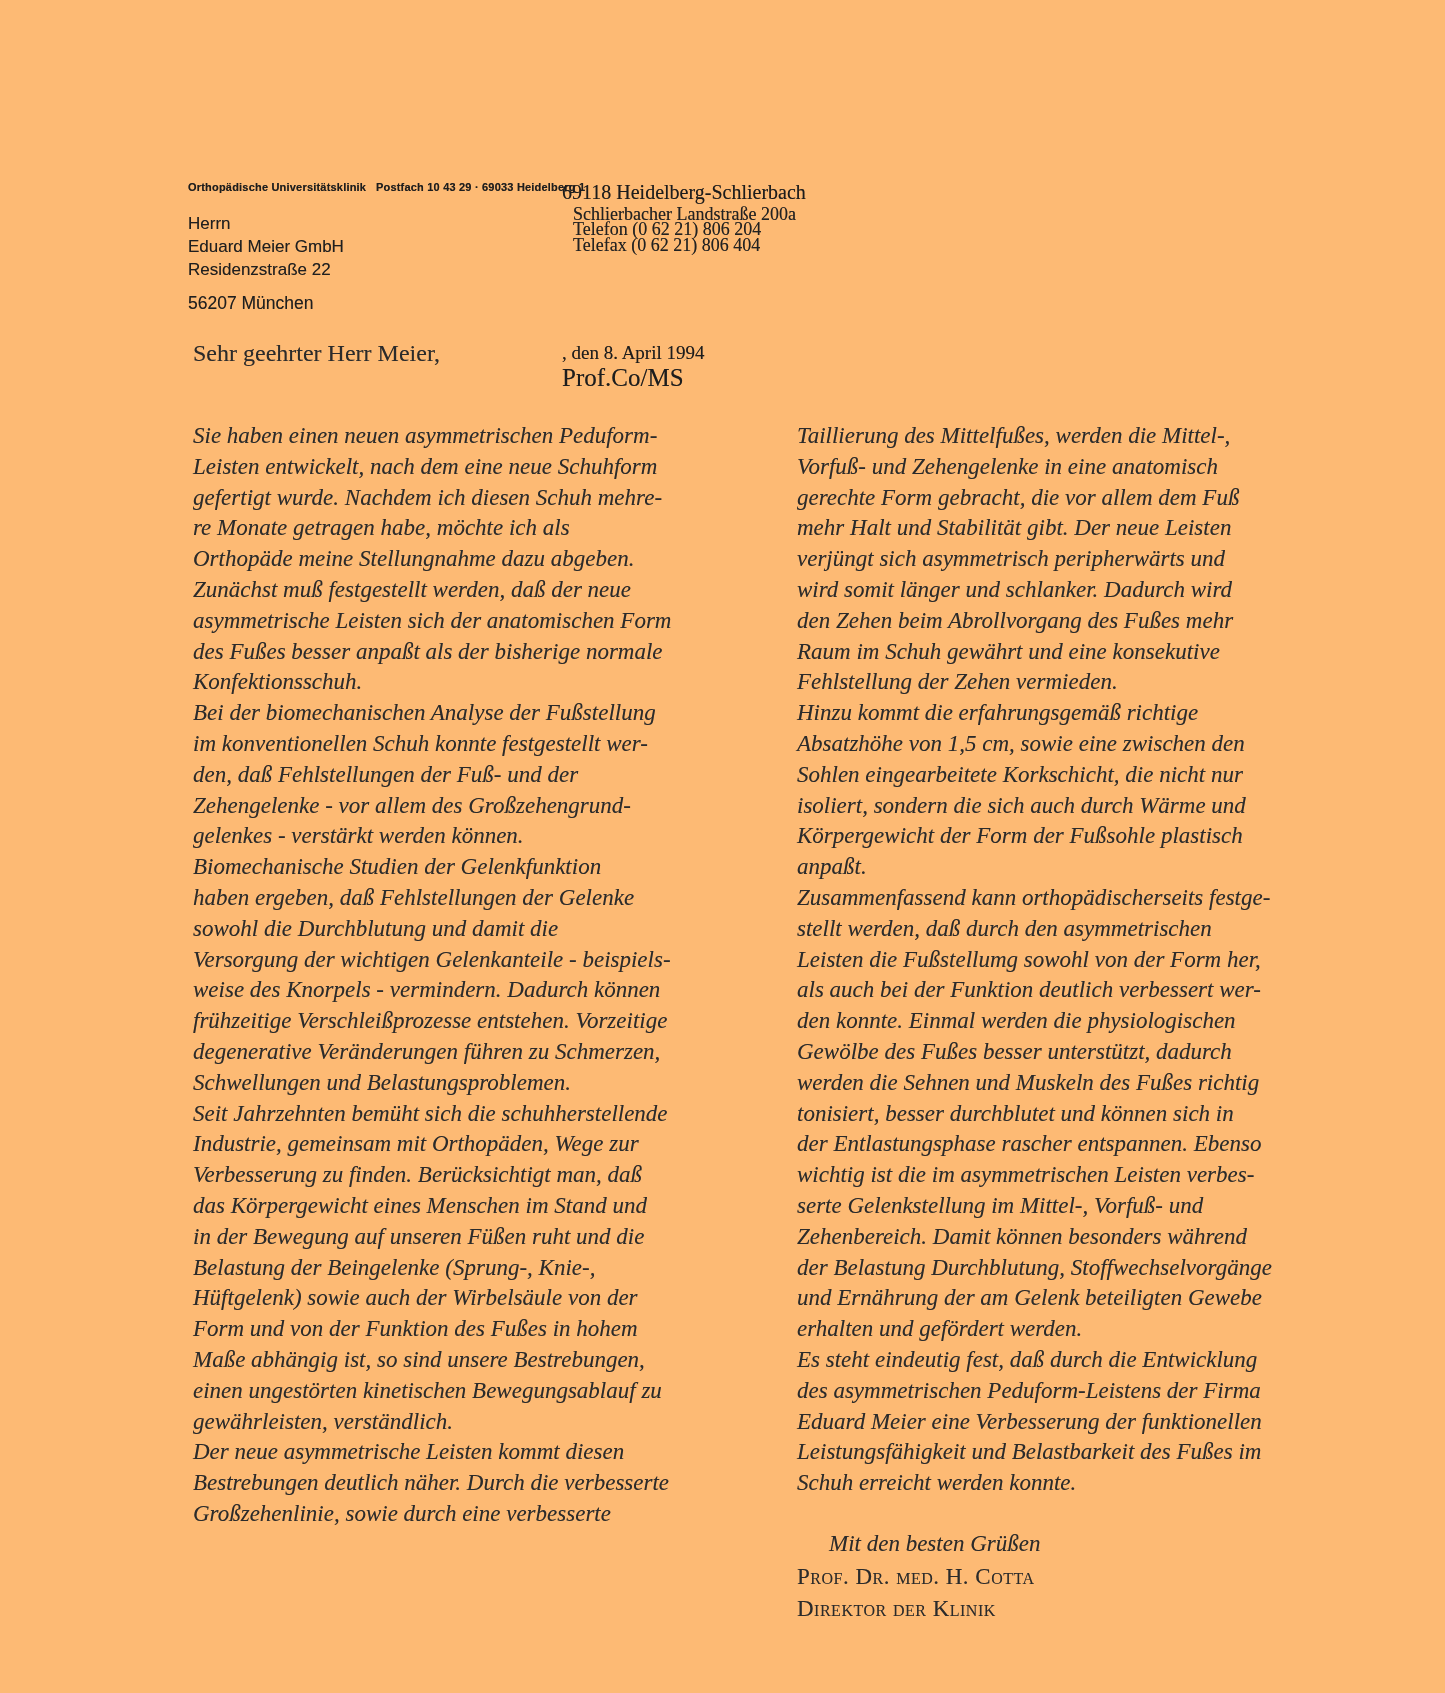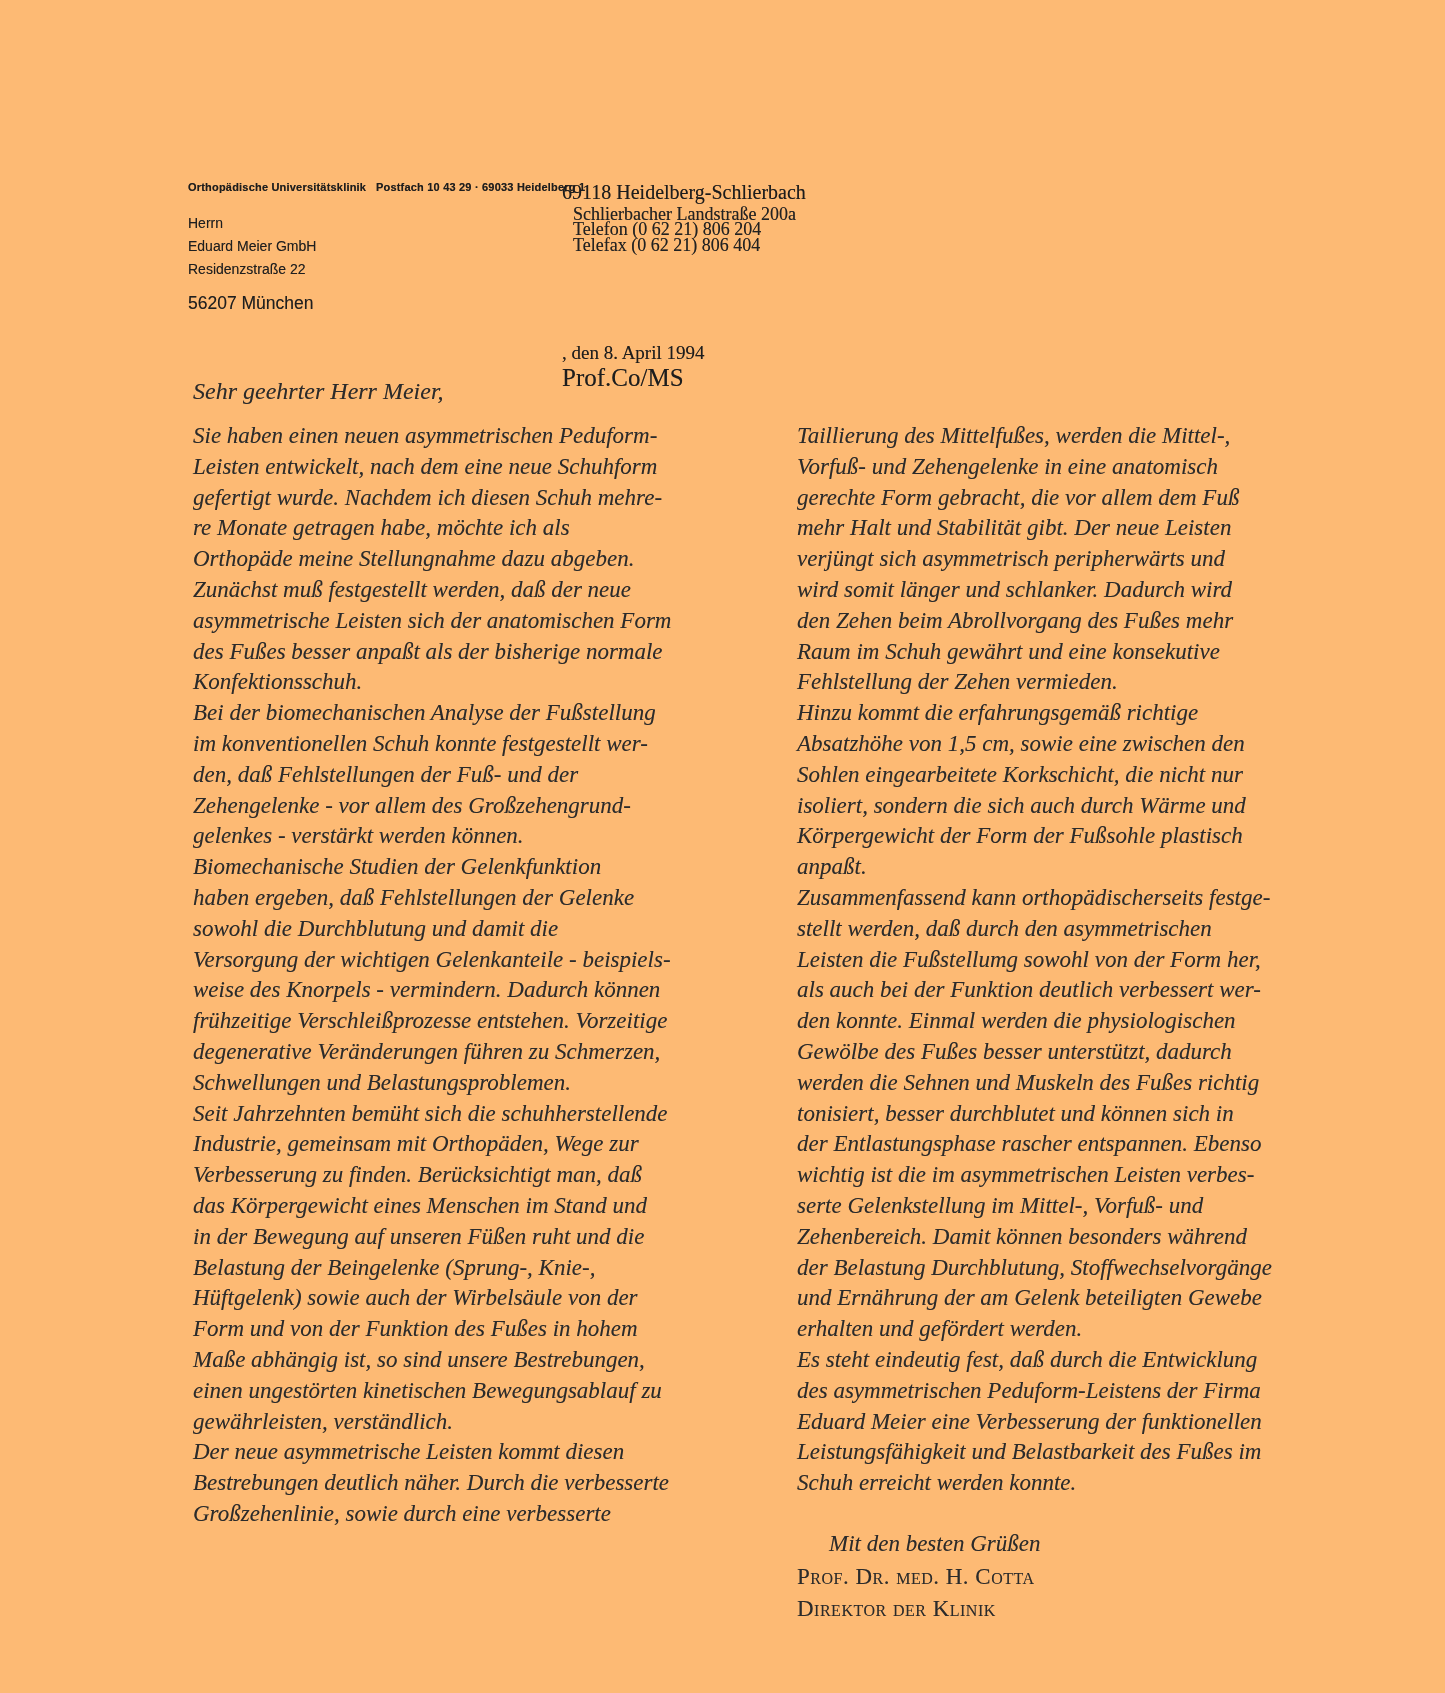--- a/index.html
+++ b/index.html
@@ -22,21 +22,21 @@
     letter-spacing: 0.2px;
     color: #1e1e1e;
     text-shadow: 0 0 0.6px rgba(30,30,30,0.6);
     white-space: pre;
   }
 
   
   .recipient {
     left: 188px; top: 212px;
     font-family: "Liberation Sans", sans-serif;
-    font-size: 14px; line-height: 23px;
+    font-size: 17px; line-height: 23px;
     color: #1f1f1f;
     text-shadow: 0 0 0.5px rgba(30,30,30,0.45);
     white-space: pre-line;
   }
   .recipient-city {
     left: 188px; top: 293px;
     font-family: "Liberation Sans", sans-serif;
     font-size: 17.5px;
     color: #1f1f1f;
     text-shadow: 0 0 0.5px rgba(30,30,30,0.45);
@@ -70,22 +70,22 @@
     text-shadow: 0 0 0.4px rgba(30,30,30,0.45);
   }
   .reference-line {
     left: 562px; top: 364px;
     font-size: 25px;
     color: #1d1d1d;
     text-shadow: 0 0 0.4px rgba(30,30,30,0.45);
   }
 
   .salutation {
-    left: 193px; top: 378px;
-    font-size: 24px; font-style: italic;
+    left: 193px; top: 340px;
+    font-size: 24px; 
     color: #2b2b2b;
     text-shadow: 0 0 0.4px rgba(40,40,40,0.35);
   }
 
   .body-col {
     font-size: 23px; line-height: 30.8px;
     font-style: italic;
     color: #2b2b2b;
     text-shadow: 0 0 0.4px rgba(40,40,40,0.3);
     white-space: pre-line;

